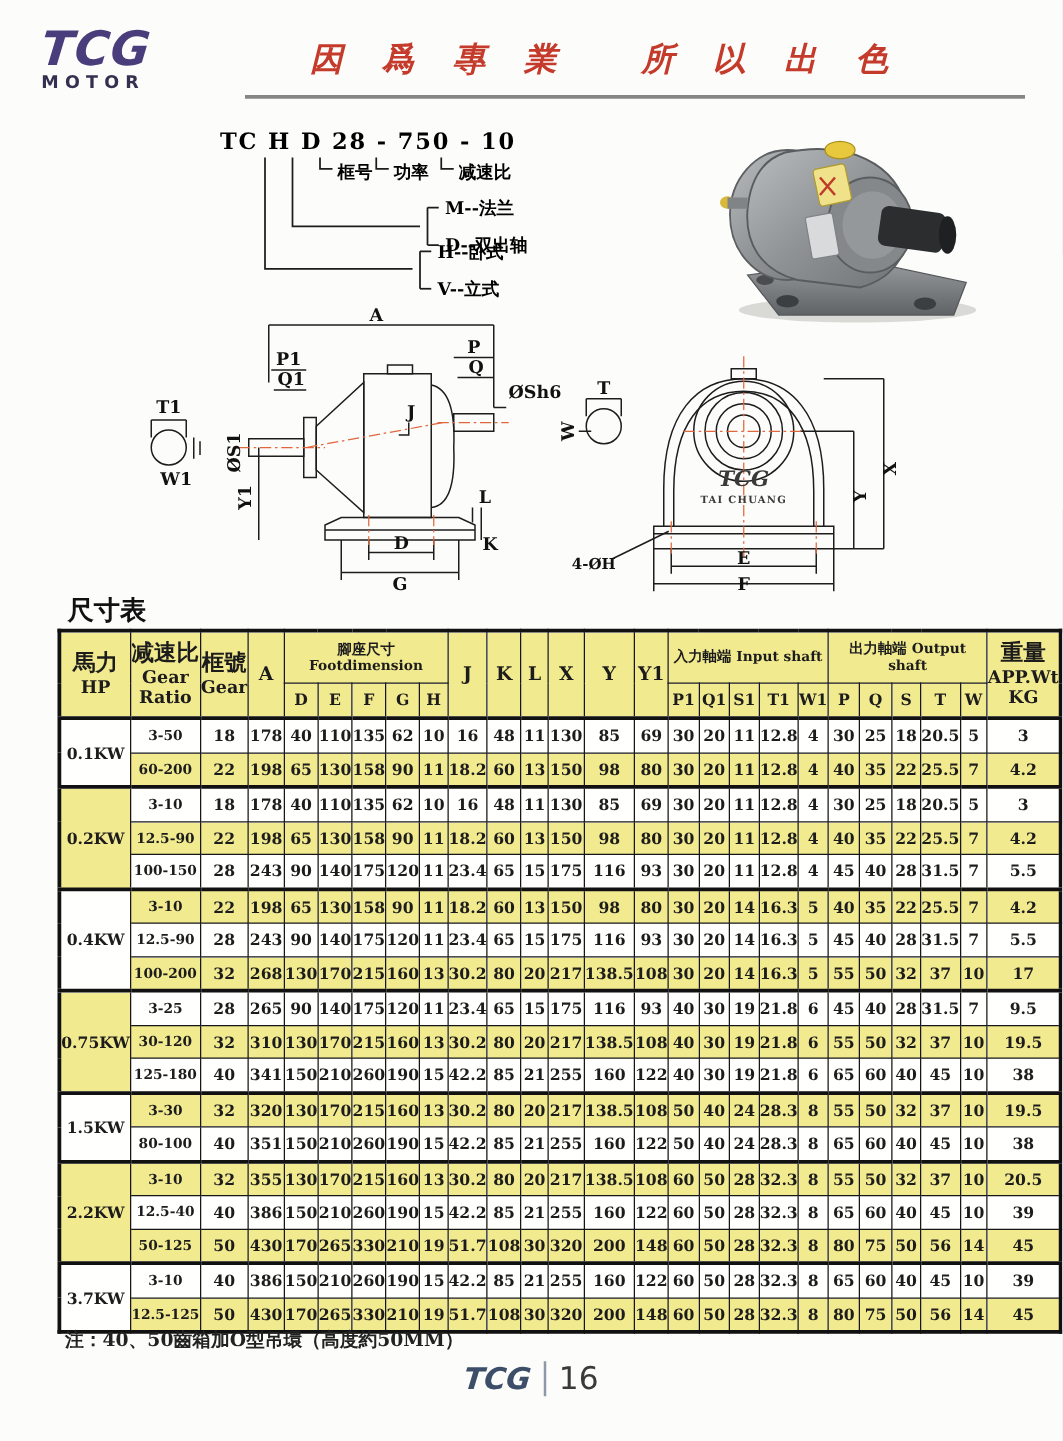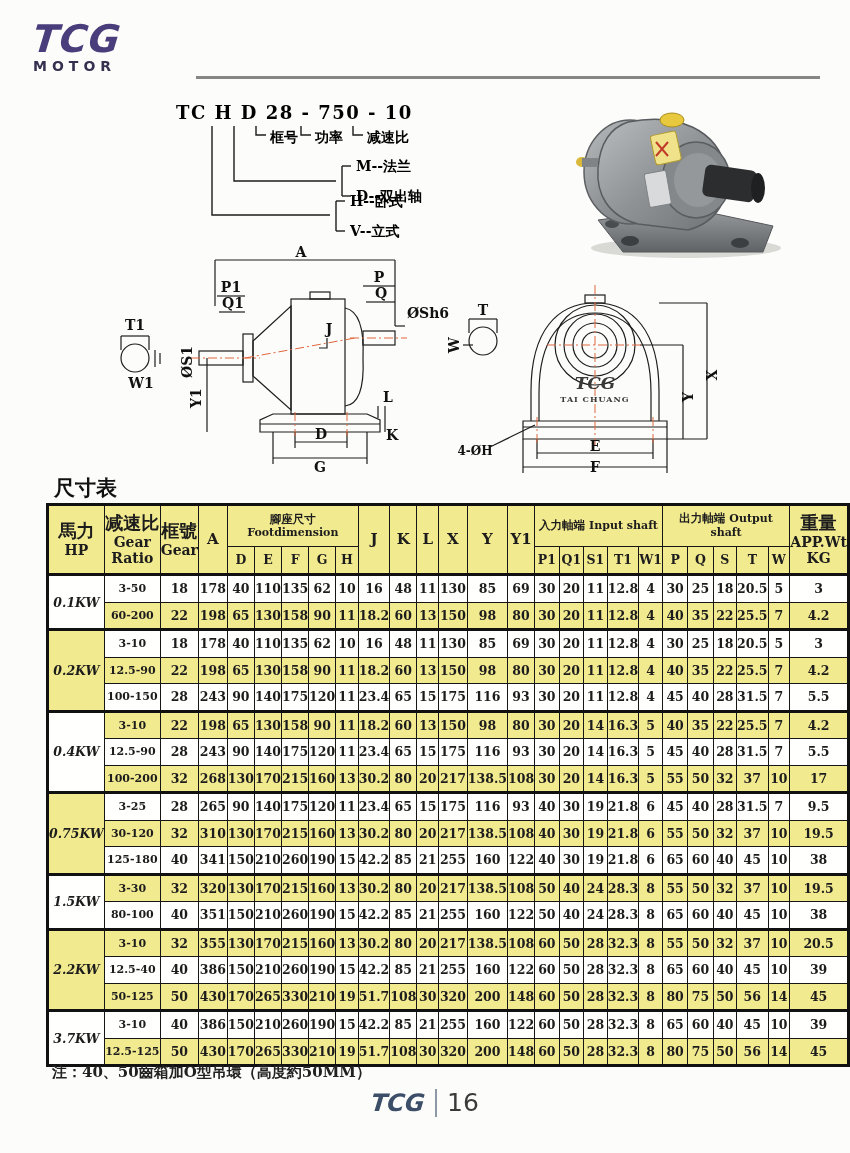--- a/index.html
+++ b/index.html
@@ -30,41 +30,42 @@
   table.dims thead th{background:#f2ea8f;font-size:11.5px;line-height:1.15;}
   table.dims thead .big{font-size:15px;}
   table.dims thead .zh{font-size:18px;display:block;}
   table.dims thead .en{font-size:14px;display:block;font-weight:700;}
   table.dims thead .inline-en{font-size:11px;}
   table.dims thead tr.h1 th{height:40px;}
   table.dims thead tr.h2 th{height:26px;font-size:12.5px;}
   table.dims td{height:25.5px;font-size:12.5px;}
   td.cell-y{background:#f2ea8f;}
   td.cell-w{background:#fffffe;}
-  td.hp{font-size:12.5px;font-style:italic;}
+  td.hp{font-size:12.5px;}
   tr.group-start td{border-top:3px solid #111;}
   table.dims td.ratio{font-size:11px;text-align:center;}
 
   .note{position:absolute;left:52px;top:1063px;font-size:15px;font-weight:700;color:#222;text-align:center;}
   .footer{position:absolute;left:0;top:1088px;width:850px;text-align:center;}
   .footer .f-logo{display:inline-block;vertical-align:middle;font-family:"DejaVu Sans","Liberation Sans",sans-serif;
                   font-style:italic;font-weight:900;font-size:24px;color:#3c4e68;transform:skewX(-6deg);}
   .footer .f-bar{display:inline-block;vertical-align:middle;width:2px;height:28px;background:#8d99a6;margin:0 5px;}
   .footer .f-page{display:inline-block;vertical-align:middle;font-family:"DejaVu Sans","Liberation Sans",sans-serif;
                   font-weight:400;font-size:25px;color:#3a3a3a;}
 </style>
 </head>
 <body>
 
 <div class="page">
 
   <div class="logo">
     <div class="logo-main">TCG</div>
     <div class="logo-sub">MOTOR</div>
   </div>
+  <div class="slogan">因 爲 專 業　 所 以 出 色</div>
   <div class="rule"></div>
 
   <svg class="svg-abs" style="left:168px;top:102px;" width="420" height="142" viewBox="0 0 420 142">
     <g fill="none" stroke="#1c1c1c" stroke-width="1.4">
       <polyline points="88,24 88,33 98,33"></polyline>
       <polyline points="133,24 133,33 143,33"></polyline>
       <polyline points="185,24 185,33 195,33"></polyline>
       <polyline points="66,24 66,79 168,79"></polyline>
       <line x1="174" y1="64" x2="174" y2="94"></line>
       <line x1="174" y1="64" x2="183" y2="64"></line>

